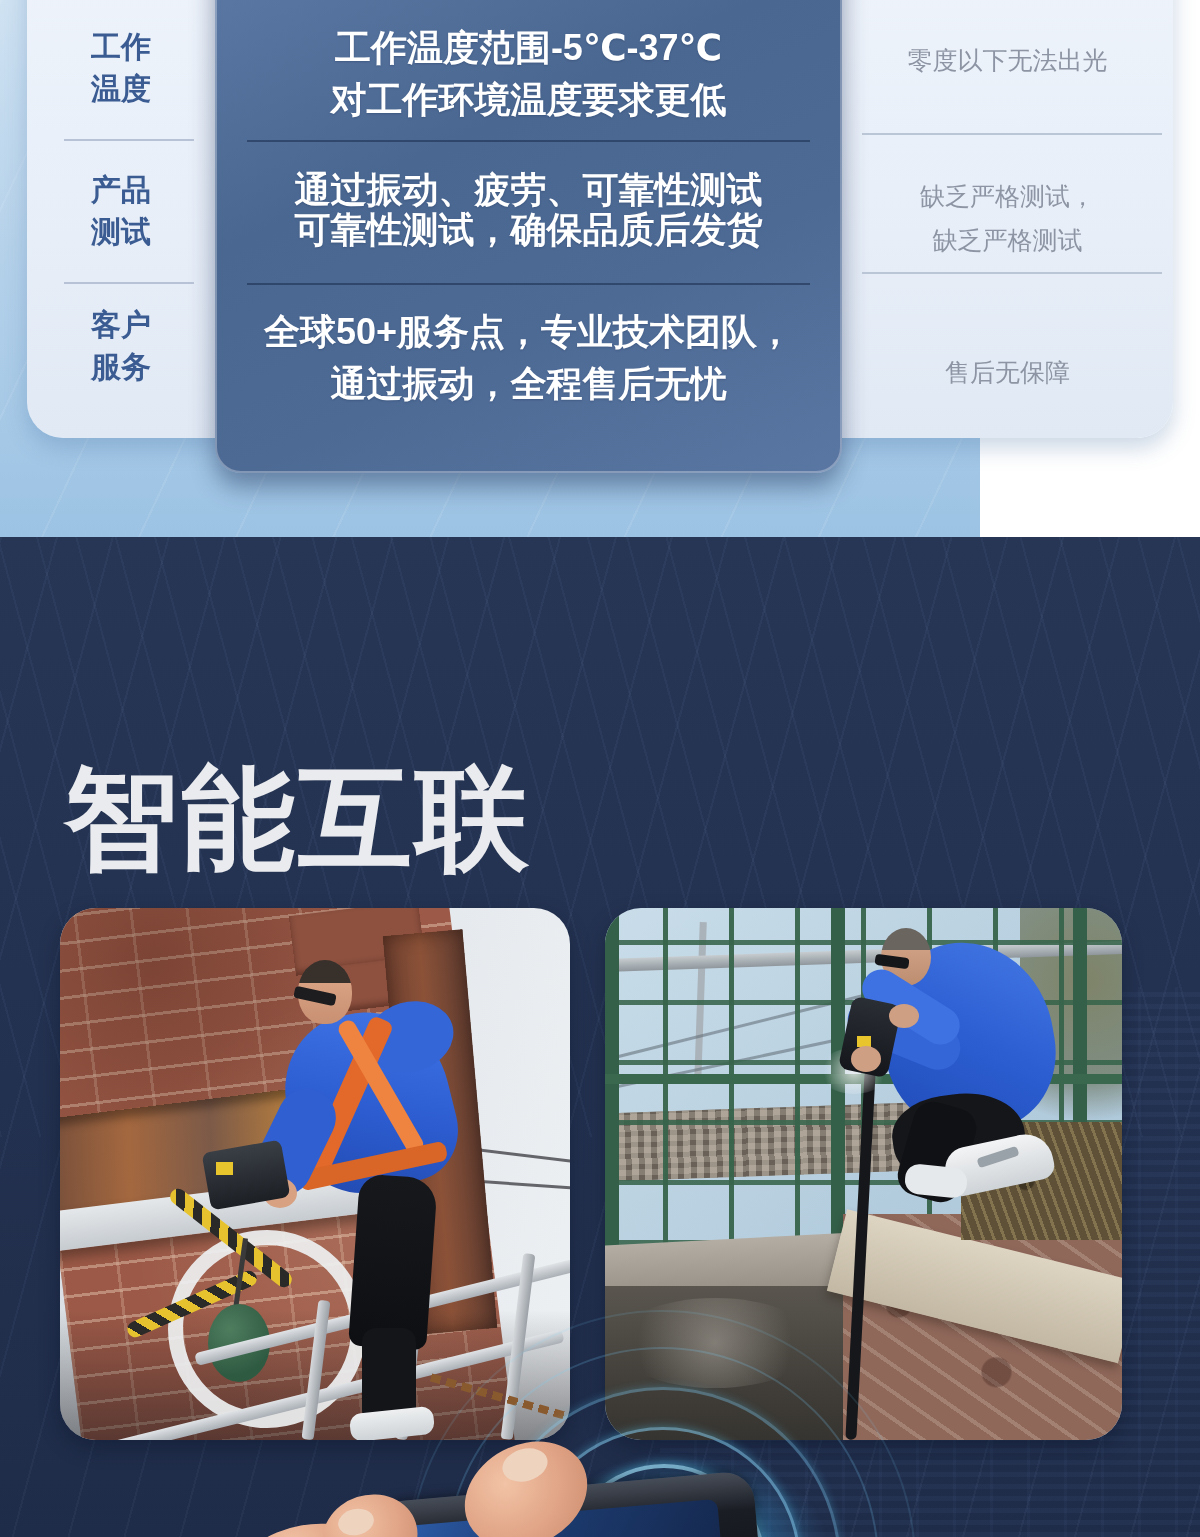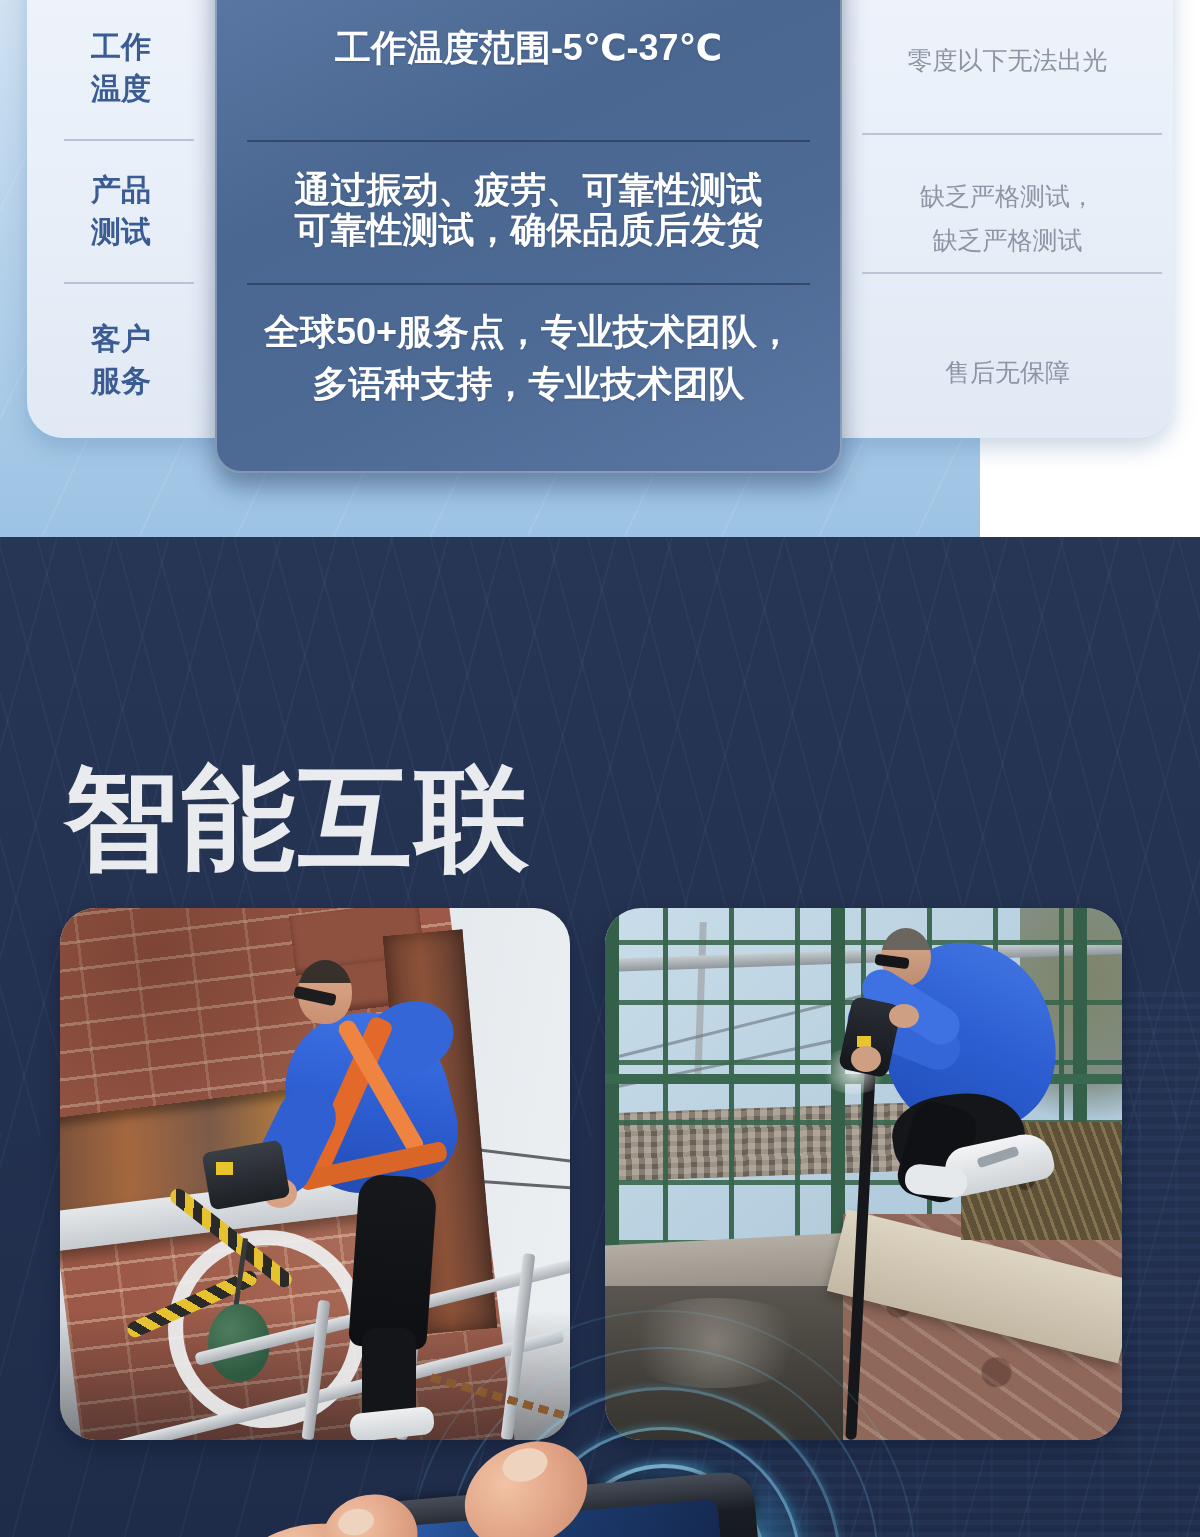--- a/index.html
+++ b/index.html
@@ -23,21 +23,21 @@
   .divider-light{position:absolute;height:2px;background:#b7c2d6;}
   .dl-1{left:64px;top:139px;width:130px;}
   .dl-2{left:64px;top:282px;width:130px;}
   .dr-1{left:862px;top:133px;width:300px;background:#bac5d6;}
   .dr-2{left:862px;top:272px;width:300px;background:#bac5d6;}
   .divider-dark{position:absolute;left:247px;width:563px;height:2px;background:rgba(26,44,74,.55);}
   .dd-1{top:140px;} .dd-2{top:283px;}
 
   .col-label{position:absolute;left:27px;width:188px;text-align:center;
     color:#3b5c92;font-weight:bold;font-size:30px;line-height:42px;}
-  .lb-1{top:26px;} .lb-2{top:169px;} .lb-3{top:320px;font-family:Liberation Mono, monospace;}
+  .lb-1{top:26px;} .lb-2{top:169px;} .lb-3{top:304px;}
 
   .ours-line{position:absolute;left:215px;width:627px;text-align:center;
     color:#ffffff;font-weight:bold;font-size:36px;height:52px;line-height:52px;
     text-shadow:0 1px 2px rgba(20,40,70,.25);}
   .o-11{top:22px;} .o-12{top:74px;}
   .o-21{top:164px;} .o-22{top:204px;}
   .o-31{top:306px;} .o-32{top:358px;}
 
   .theirs-block{position:absolute;left:842px;width:331px;text-align:center;
     color:#8d95a4;font-size:25px;line-height:44px;}
@@ -251,24 +251,25 @@
     <div class="col-label lb-2">
       <div>产品</div>
       <div>测试</div>
     </div>
     <div class="col-label lb-3">
       <div>客户</div>
       <div>服务</div>
     </div>
 
     <div class="ours-line o-11">工作温度范围-5℃-37℃</div>
+    <div class="ours-line o-12">对工作环境温度要求更低</div>
     <div class="ours-line o-21">通过振动、疲劳、可靠性测试</div>
     <div class="ours-line o-22">可靠性测试，确保品质后发货</div>
     <div class="ours-line o-31">全球50+服务点，专业技术团队，</div>
-    <div class="ours-line o-32">多语种支持，专业技术团队</div>
+    <div class="ours-line o-32">通过振动，全程售后无忧</div>
 
     <div class="theirs-block t-1">
       <div>零度以下无法出光</div>
     </div>
     <div class="theirs-block t-2">
       <div>缺乏严格测试，</div>
       <div>缺乏严格测试</div>
     </div>
     <div class="theirs-block t-3">
       <div>售后无保障</div>

